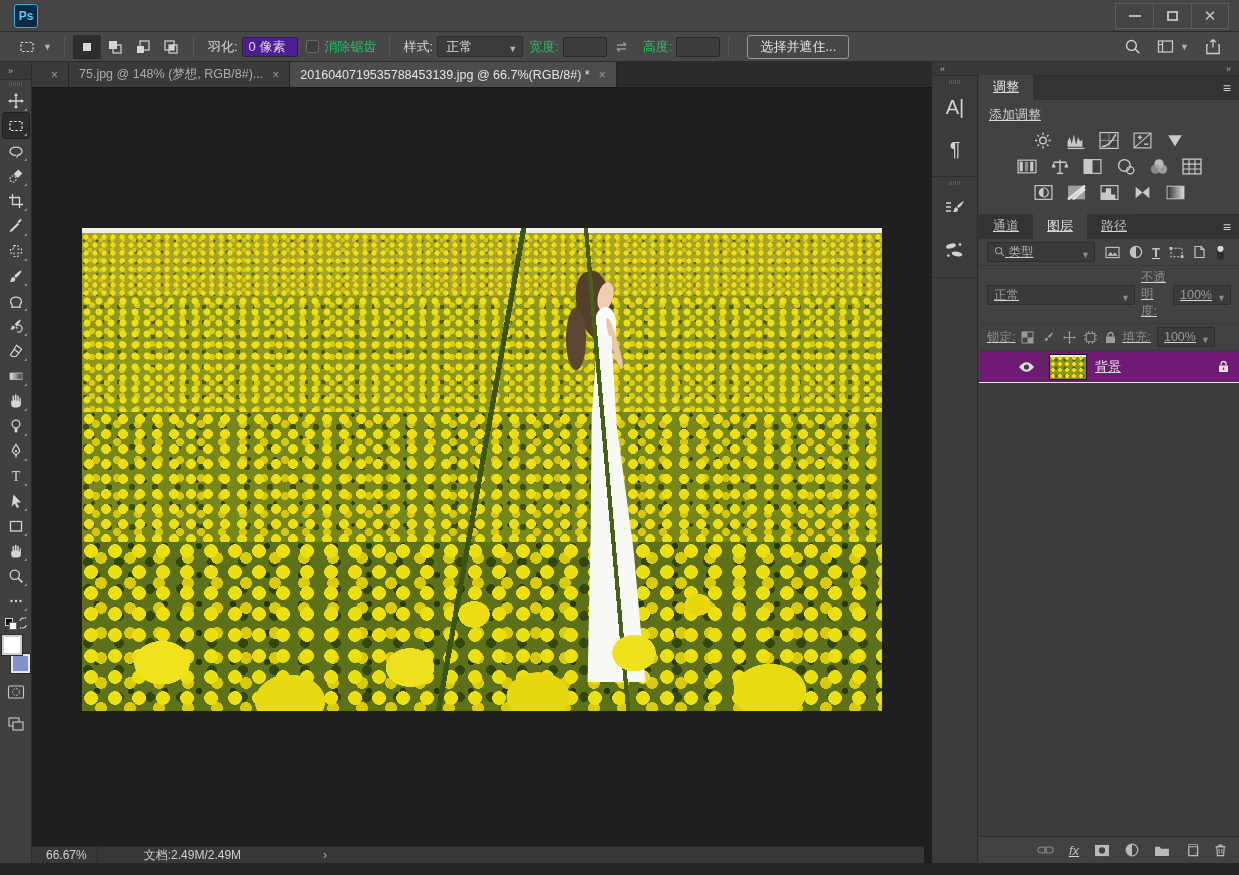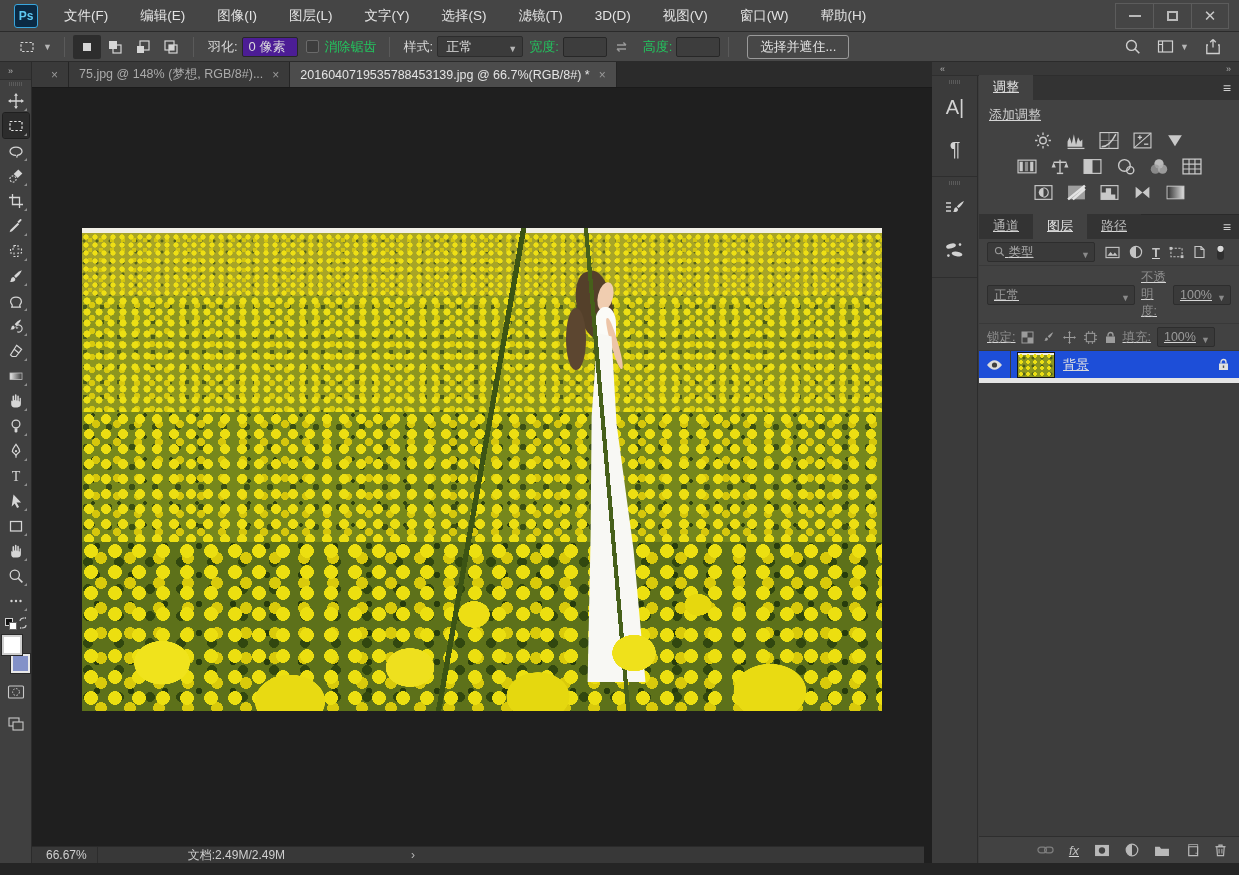--- a/index.html
+++ b/index.html
@@ -131,21 +131,21 @@
       radial-gradient(52px 40px at 57% 97%, #e5d80f 60%, transparent 61%),
       radial-gradient(36px 30px at 69% 88%, #efe11b 60%, transparent 61%),
       radial-gradient(60px 46px at 86% 96%, #e9db12 60%, transparent 61%),
       radial-gradient(26px 22px at 49% 80%, #edde14 60%, transparent 61%),
       radial-gradient(22px 18px at 77% 78%, #e6d80e 60%, transparent 61%),
       linear-gradient(100deg, transparent 49.6%, #3c5414 49.6%, #3c5414 50.2%, transparent 50.2%),
       linear-gradient(85deg, transparent 64.6%, #46601a 64.6%, #46601a 65.1%, transparent 65.1%);
   }
 
   #statusbar { position:absolute; left:0; bottom:0; right:8px; height:17px; background:#383838;
-    border-top:1px solid #2a2a2a; display:flex; align-items:center; font-size:12px; color:#cfcfcf;gap:44px; }
+    border-top:1px solid #2a2a2a; display:flex; align-items:center; font-size:12px; color:#cfcfcf; }
   #zoom-field { padding:0 10px 0 14px; border-right:1px solid #2c2c2c; height:100%; line-height:16px; }
   #doc-info { margin-left:46px; }
   #status-chevron { margin-left:82px; color:#b5b5b5; }
 
   
   #rightdock { position:absolute; right:0; top:62px; width:307px; bottom:12px; background:#3c3c3c; }
   #dock-topbar { height:14px; background:#383838; border-bottom:1px solid #2e2e2e; color:#b0b0b0;
     font-size:9px; display:flex; justify-content:space-between; padding:0 8px; align-items:center; }
   #collapsed-strip { position:absolute; left:0; top:14px; width:46px; bottom:0; background:#3b3b3b;
     border-right:1px solid #2c2c2c; }
@@ -171,21 +171,21 @@
     padding:0 16px 0 6px; color:#9a9a9a; position:relative; font-size:12.5px; }
   .lp-select .chev { position:absolute; right:4px; top:3px; color:#8a8a8a; }
   #filter-kind { min-width:108px; color:#a9a9a9; }
   .filter-icons { display:flex; gap:9px; margin-left:4px; align-items:center; color:#c9c9c9; }
   #blend-select { min-width:148px; }
   #opacity-select,#fill-select { min-width:58px; }
   .lp-label { color:#8f8f8f; font-size:12.5px; }
   .lock-icons { display:flex; gap:8px; color:#9c9c9c; align-items:center; }
 
   #layer-list { flex:1; background:#3d3d3d; }
-  .layer-row { height:32px; display:flex; align-items:center; background:#1d4ed8; border-bottom:5px solid #e5e5e5; }
+  .layer-row { height:32px; display:flex; align-items:center; background:#701a75; border-bottom:1px solid #e5e5e5;padding-left:32px; }
   .eye-cell { width:32px; height:100%; border-right:1px solid #3a3a3a; display:flex; align-items:center; justify-content:center; }
   .layer-thumb { width:38px; height:26px; margin:0 8px 0 6px; border:1px solid #151515; background-color:#8d961f;
     background-image:
       radial-gradient(circle 2px at 3px 3px, #ecdf14 97%, transparent),
       radial-gradient(circle 1.6px at 6px 5px, #4c5d18 97%, transparent),
       linear-gradient(#f1efe6 0 2px, transparent 2px);
     background-size:7px 6px, 9px 8px, 100% 100%; }
   .layer-name { color:#e2e2e2; flex:1; font-size:13px; }
   .layer-lock { margin-right:10px; }
 
@@ -196,34 +196,20 @@
   #window-bottom { position:absolute; left:0; bottom:0; width:1239px; height:12px; background:#252525; }
 
   svg { display:block; }
   .dim { opacity:.5; }
 </style>
 </head>
 <body>
 
 <div id="menubar">
   <div id="ps-logo">Ps</div>
-  <div id="menus">
-
-  <div class="menu-item">文件(F)</div>
-      <div class="menu-item">编辑(E)</div>
-      <div class="menu-item">图像(I)</div>
-      <div class="menu-item">图层(L)</div>
-      <div class="menu-item">文字(Y)</div>
-      <div class="menu-item">选择(S)</div>
-      <div class="menu-item">滤镜(T)</div>
-      <div class="menu-item">3D(D)</div>
-      <div class="menu-item">视图(V)</div>
-      <div class="menu-item">窗口(W)</div>
-      <div class="menu-item">帮助(H)</div>
-    </div>
   <div id="win-controls">
     <div class="win-btn">
         <span class="wb-min"></span>
       </div>
     <div class="win-btn">
         <span class="wb-max"></span>
       </div>
     <div class="win-btn">
         <span class="wb-close">✕</span>
       </div>

